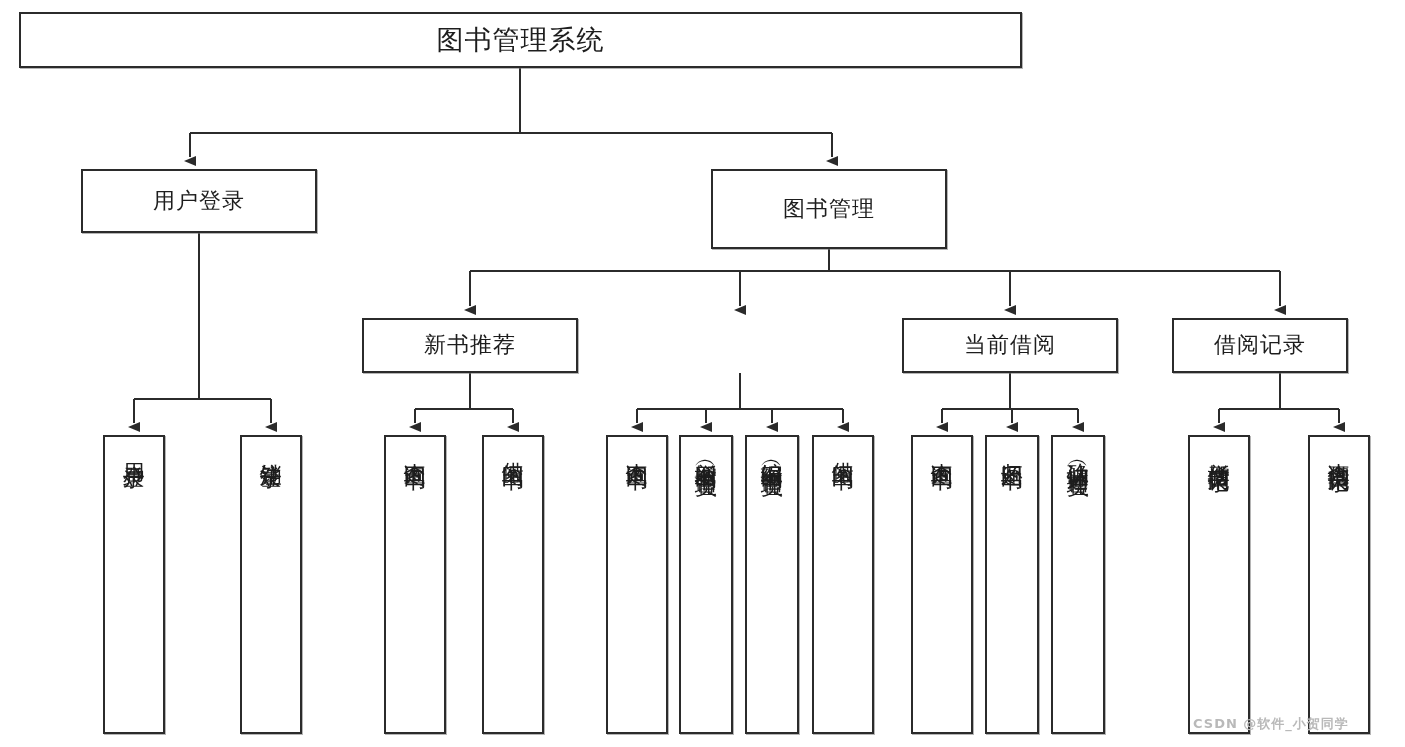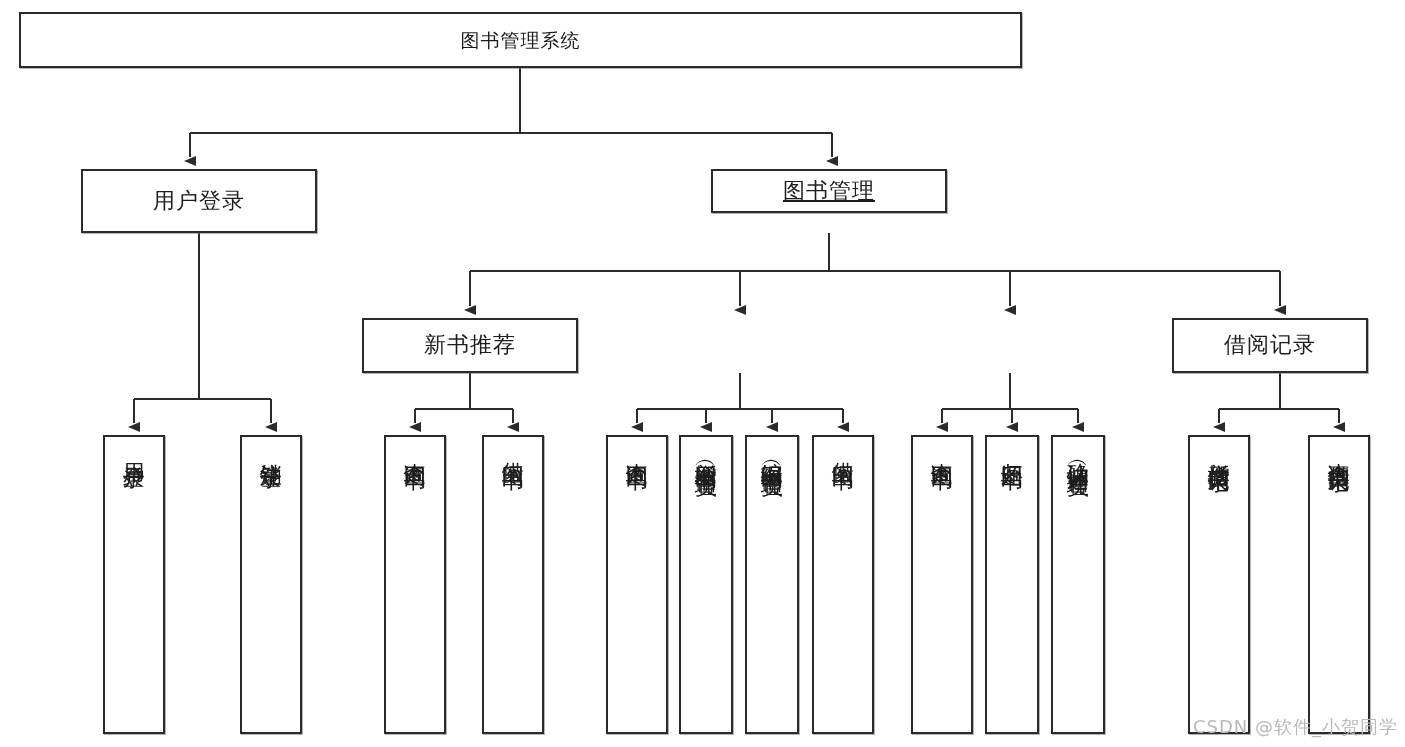--- a/index.html
+++ b/index.html
@@ -34,43 +34,44 @@
     justify-content: center;
     color: #1d1d1d;
   }
   .node.horizontal {
     font-size: 22px;
     letter-spacing: 1px;
     line-height: 1.2;
     text-align: center;
   }
   .node.root {
-    font-size: 19px;
+    font-size: 27px;
   }
   .node.vertical {
     align-items: flex-start;
     justify-content: center;
     padding-top: 8px;
   }
   .vtext {
     writing-mode: vertical-rl;
     text-orientation: upright;
     font-size: 22px;
     line-height: 1.26;
     letter-spacing: 2px;
     white-space: nowrap;
     text-align: left;
   }
   .watermark {
     position: absolute;
-    font-size: 18px;
+    font-size: 13px;
     color: #b9b9b9;
     letter-spacing: 1px;
     white-space: nowrap;
     font-family: "DejaVu Sans", "Liberation Sans", sans-serif;
+    font-weight: bold;
   }
 </style>
 </head>
 <body>
 
 <div id="canvas">
 
   <svg id="edges" viewBox="0 0 1405 747" xmlns="http://www.w3.org/2000/svg">
     <defs>
       <marker id="arrow" markerWidth="10" markerHeight="12" refX="1" refY="6" orient="auto" markerUnits="userSpaceOnUse">
@@ -121,35 +122,38 @@
     </g>
   </svg>
 
   <div class="node horizontal root" id="n-root" style="left: 19px; top: 12px; width: 1003px; height: 56px;">
     <span>图书管理系统</span>
   </div>
 
   <div class="node horizontal" id="n-l2-0" style="left: 81px; top: 169px; width: 236px; height: 64px;">
     <span>用户登录</span>
   </div>
-  <div class="node horizontal" id="n-l2-1" style="left: 711px; top: 169px; width: 236px; height: 44px; text-decoration: underline;">
+  <div class="node horizontal" id="n-l2-1" style="left: 711px; top: 169px; width: 236px; height: 80px;">
     <span>图书管理</span>
   </div>
 
   <div class="node vertical" id="n-l2-0-c0" style="left: 103px; top: 435px; width: 62px; height: 299px;">
     <span class="vtext">用户登录</span>
   </div>
   <div class="node vertical" id="n-l2-0-c1" style="left: 240px; top: 435px; width: 62px; height: 299px;">
     <span class="vtext">注销登录</span>
   </div>
 
   <div class="node horizontal" id="n-l3-0" style="left: 362px; top: 318px; width: 216px; height: 55px; text-align: right;">
     <span>新书推荐</span>
   </div>
-  <div class="node horizontal" id="n-l3-3" style="left: 1172px; top: 318px; width: 196px; height: 55px;">
+  <div class="node horizontal" id="n-l3-2" style="left: 902px; top: 318px; width: 216px; height: 55px;">
+    <span>当前借阅</span>
+  </div>
+  <div class="node horizontal" id="n-l3-3" style="left: 1172px; top: 318px; width: 176px; height: 55px;">
     <span>借阅记录</span>
   </div>
 
   <div class="node vertical" id="n-l3-0-c0" style="left: 384px; top: 435px; width: 62px; height: 299px;">
     <span class="vtext">查询图书</span>
   </div>
   <div class="node vertical" id="n-l3-0-c1" style="left: 482px; top: 435px; width: 62px; height: 299px;">
     <span class="vtext">借阅图书</span>
   </div>
 

